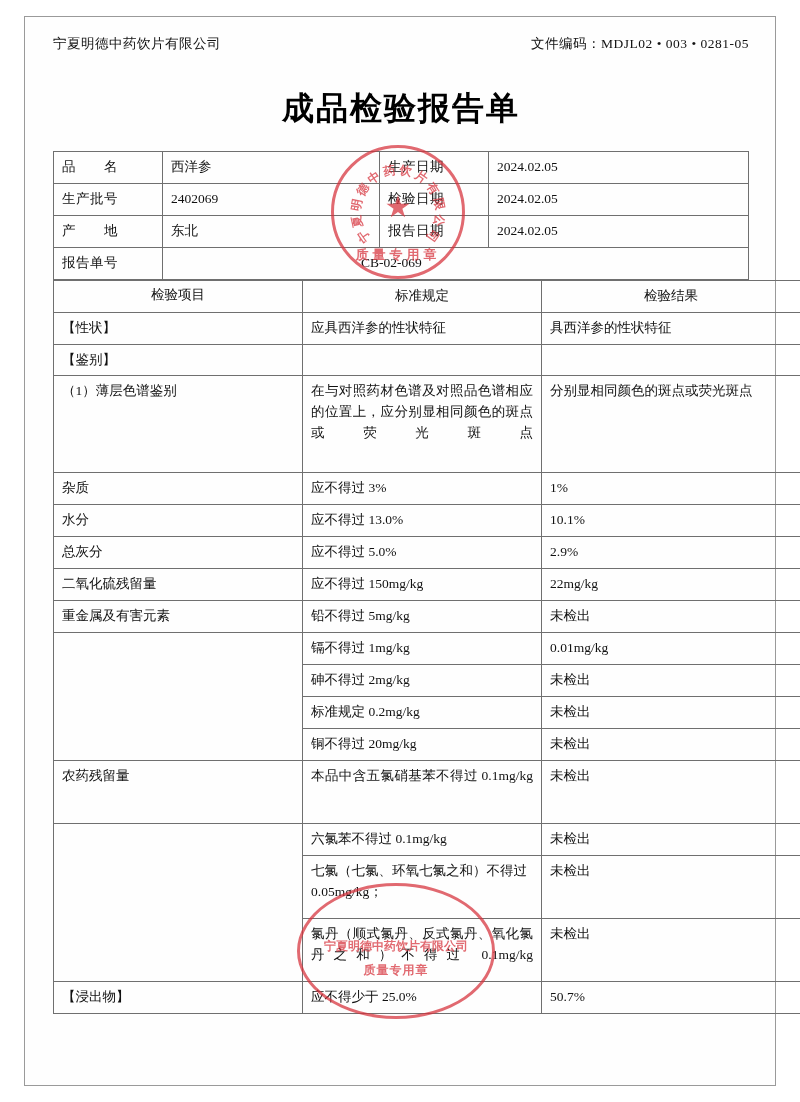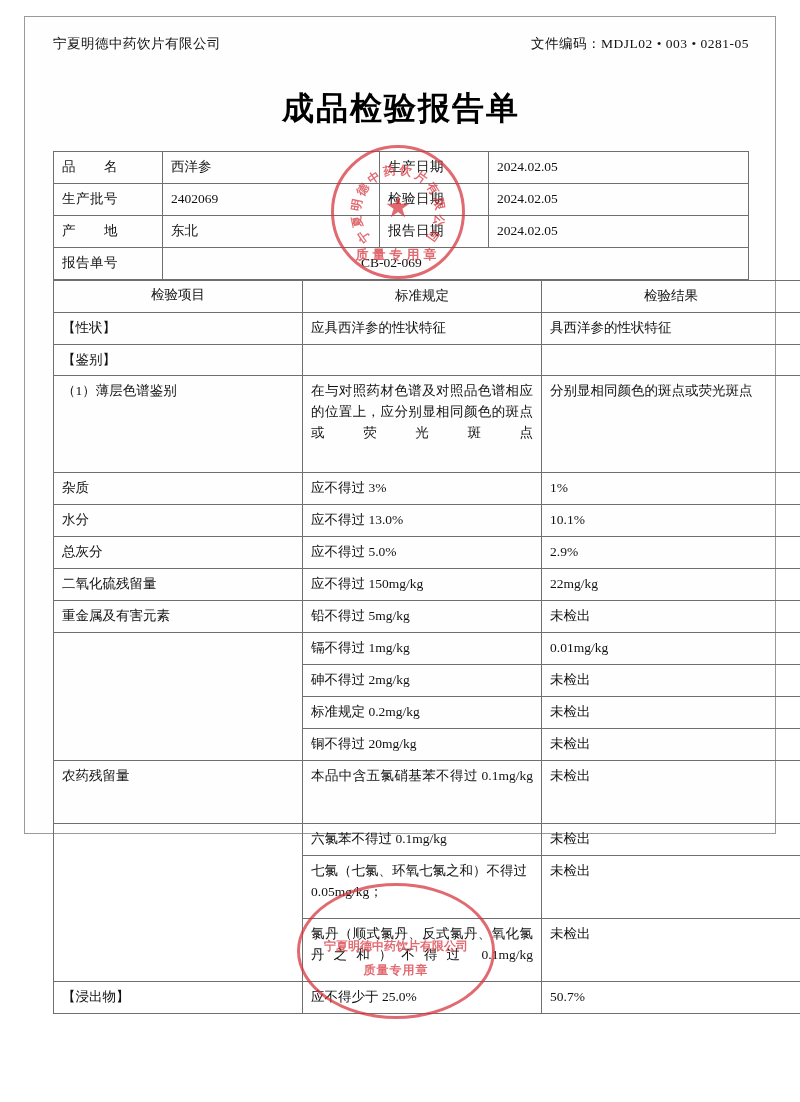--- a/index.html
+++ b/index.html
@@ -17,21 +17,21 @@
     background: #ffffff;
     margin: 0 auto;
     box-sizing: border-box;
     overflow: hidden;
   }
   .sheet {
     position: absolute;
     left: 24px;
     top: 16px;
     width: 752px;
-    height: 818px;
+    height: 1070px;
     border: 1px solid #9a9a9a;
     background: #fefefe;
     box-sizing: border-box;
   }
   .inner {
     position: absolute;
     left: 28px;
     top: 18px;
     width: 696px;
     box-sizing: border-box;

